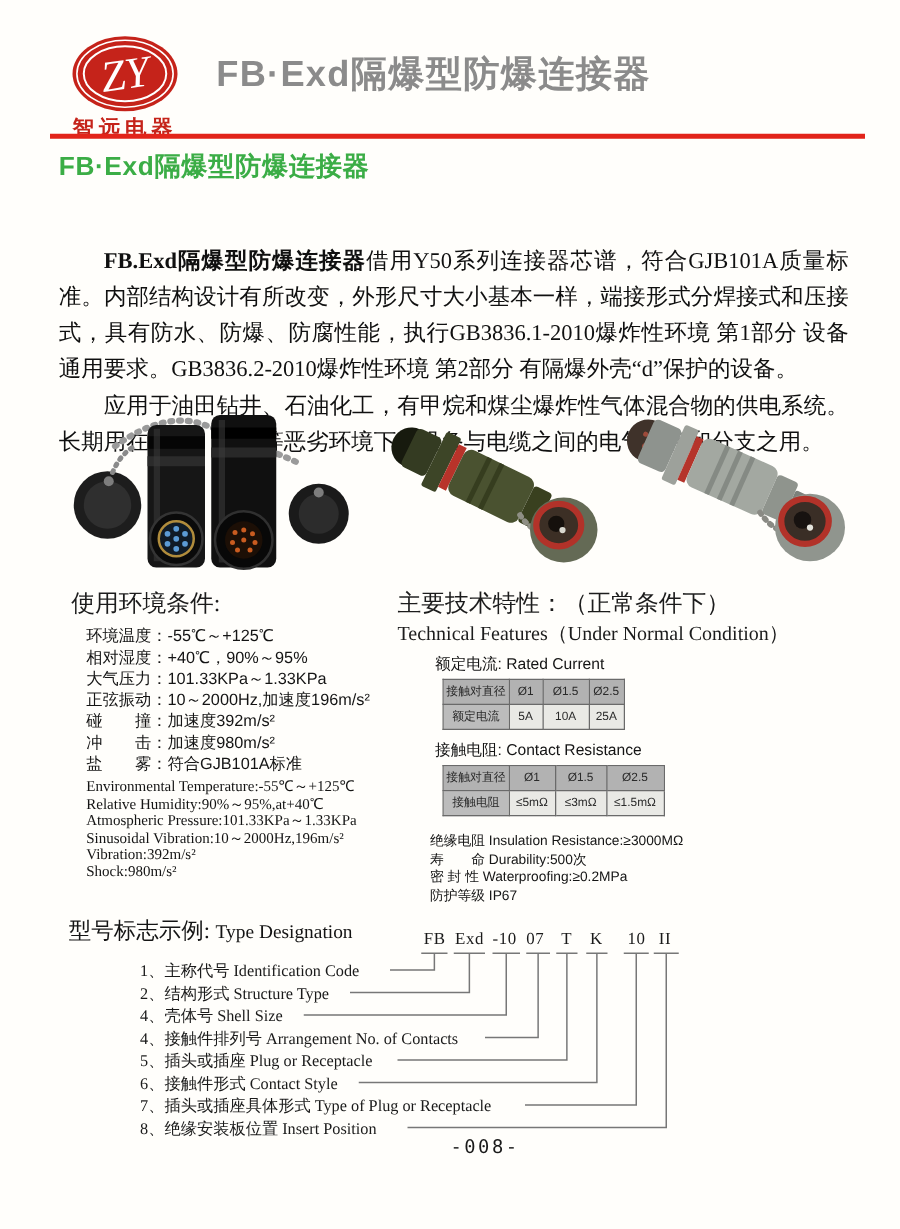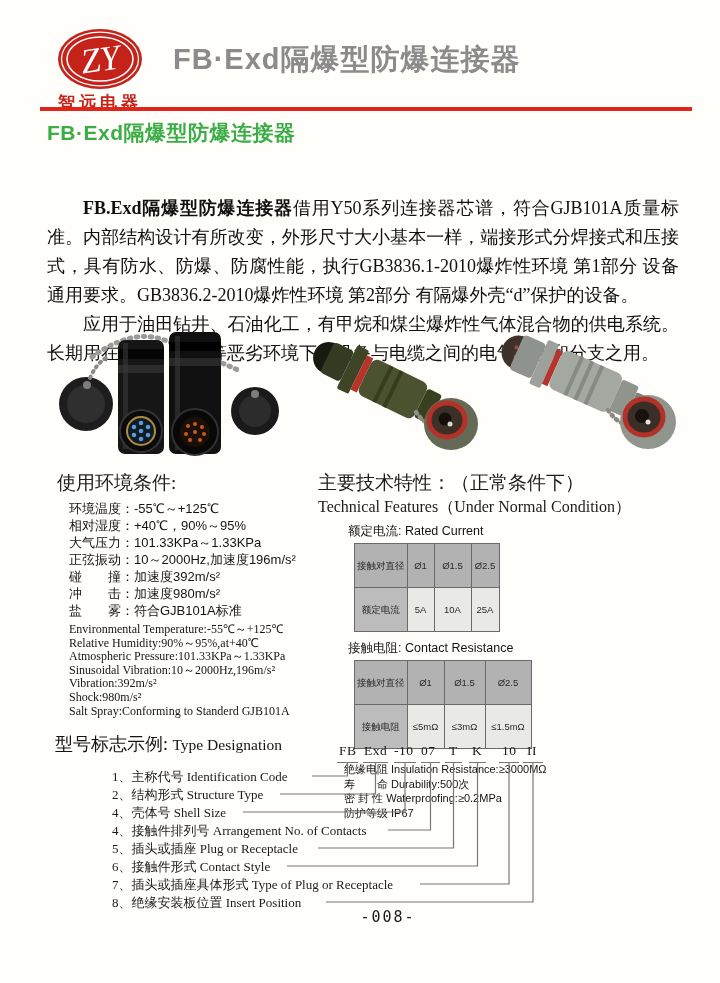--- a/index.html
+++ b/index.html
@@ -36,21 +36,21 @@
 
   .env { position:absolute; left:57px; top:470px; width:268px; }
   .env ul { list-style:none; margin-top:4px; padding-left:12px; }
   .env .cn li { font-size:13px; line-height:17px; white-space:nowrap; }
   .env .en li { font-family:"Liberation Serif", serif; font-size:12px; line-height:13.6px; white-space:nowrap; }
 
   .tech { position:absolute; left:318px; top:470px; width:392px; }
   .tbl-label { font-size:12.5px; margin:5px 0 3px 30px; white-space:nowrap; }
   table.mini { border-collapse:collapse; margin-left:36px; }
   table.mini td { border:1px solid #6a6a6a; font-size:9.5px; height:12px; line-height:11px;
-                  text-align:center; padding:16px 2px; color:#2a2a2a; white-space:nowrap; }
+                  text-align:center; padding:4px 2px; color:#2a2a2a; white-space:nowrap; }
   tr.tr-head td { background:#b2b2b2; }
   td.cell-label { background:#bcbcbc; }
   td.cell-data  { background:#e9e9e5; }
   table.t1 td.w0{min-width:48px} table.t1 td.w1{min-width:27px} table.t1 td.w2{min-width:37px} table.t1 td.w3{min-width:28px}
   table.t2 td.w0{min-width:50px} table.t2 td.w1{min-width:37px} table.t2 td.w2{min-width:41px} table.t2 td.w3{min-width:46px}
   .specs { list-style:none; margin-top:13px; padding-left:26px; }
   .specs li { font-size:11px; line-height:14.6px; white-space:nowrap; }
 
   
   .designation { position:absolute; left:0; top:728px; width:616px; height:190px; }
@@ -205,21 +205,20 @@
       <li>冲　　击：加速度980m/s²</li>
       <li>盐　　雾：符合GJB101A标准</li>
     </ul>
     <ul class="en">
       <li>Environmental Temperature:-55℃～+125℃</li>
       <li>Relative Humidity:90%～95%,at+40℃</li>
       <li>Atmospheric Pressure:101.33KPa～1.33KPa</li>
       <li>Sinusoidal Vibration:10～2000Hz,196m/s²</li>
       <li>Vibration:392m/s²</li>
       <li>Shock:980m/s²</li>
-      <li>Salt Spray:Conforming to Standerd GJB101A</li>
     </ul>
   </section>
 
   <section class="tech">
     <div class="col-title-cn">主要技术特性：（正常条件下）</div>
     <div class="col-title-en">Technical Features（Under Normal Condition）</div>
 
     <div class="tbl-label">额定电流: Rated Current</div>
     <table class="mini t1">
       <tbody>

